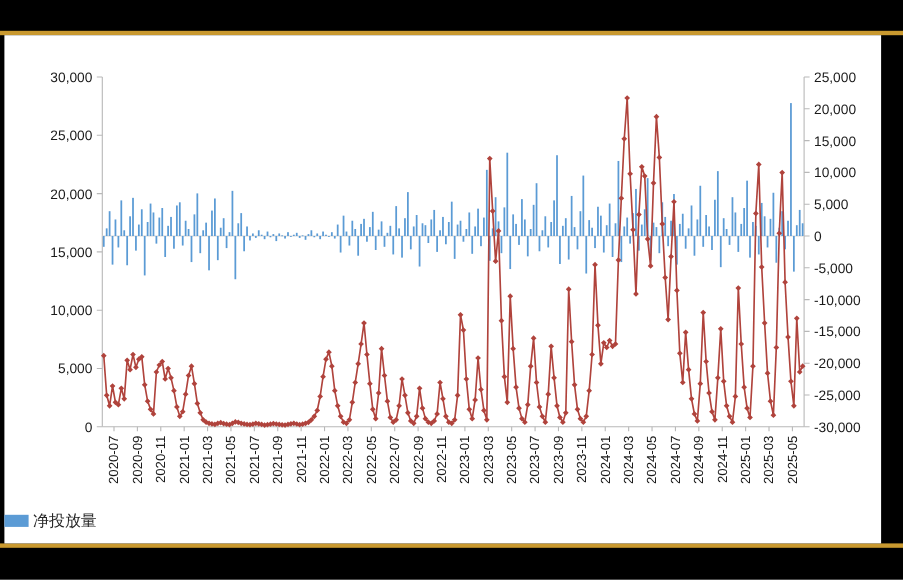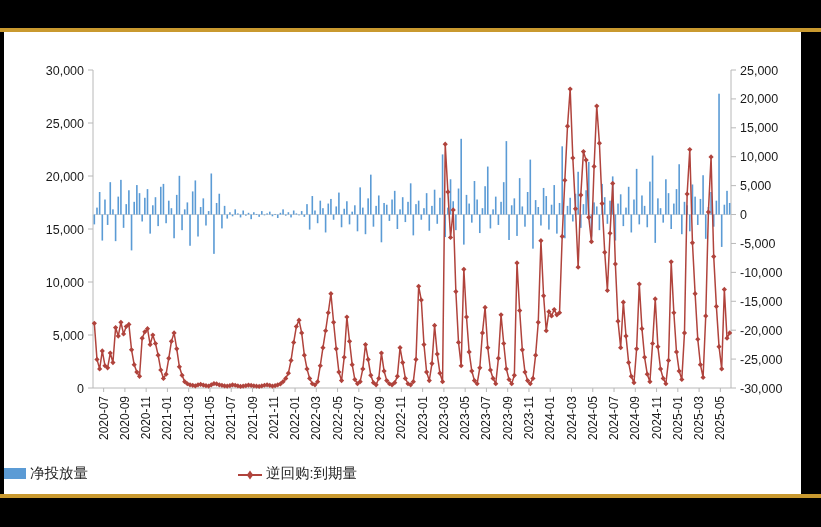--- a/index.html
+++ b/index.html
@@ -619,24 +619,15 @@
         <text x="0" y="0" font-size="12" fill="#1a1a1a" font-family="&quot;Liberation Sans&quot;,&quot;DejaVu Sans&quot;,sans-serif" text-anchor="end" transform="translate(699.1,364) rotate(-90)">2025-03</text>
         <line x1="716.3666666666667" y1="356" x2="716.3666666666667" y2="360" stroke="#b8b8b8" stroke-width="1"></line>
         <text x="0" y="0" font-size="12" fill="#1a1a1a" font-family="&quot;Liberation Sans&quot;,&quot;DejaVu Sans&quot;,sans-serif" text-anchor="end" transform="translate(720.3666666666667,364) rotate(-90)">2025-05</text>
       </svg>
 
     <div id="legend">
       <div class="legend-item">
         <span class="legend-swatch-bar"></span>
         <span class="legend-text">净投放量</span>
       </div>
-      <div class="legend-item">
-        <span class="legend-swatch-line">
-          <svg width="24" height="12" viewBox="0 0 24 12">
-            <line x1="0" y1="6" x2="24" y2="6" stroke="#B0433C" stroke-width="2"></line>
-            <path d="M12 1.5 L15.2 6 L12 10.5 L8.8 6 Z" fill="#B0433C"></path>
-          </svg>
-        </span>
-        <span class="legend-text">逆回购:到期量</span>
-      </div>
     </div>
   </div>
 </div>
 
 </body></html>

